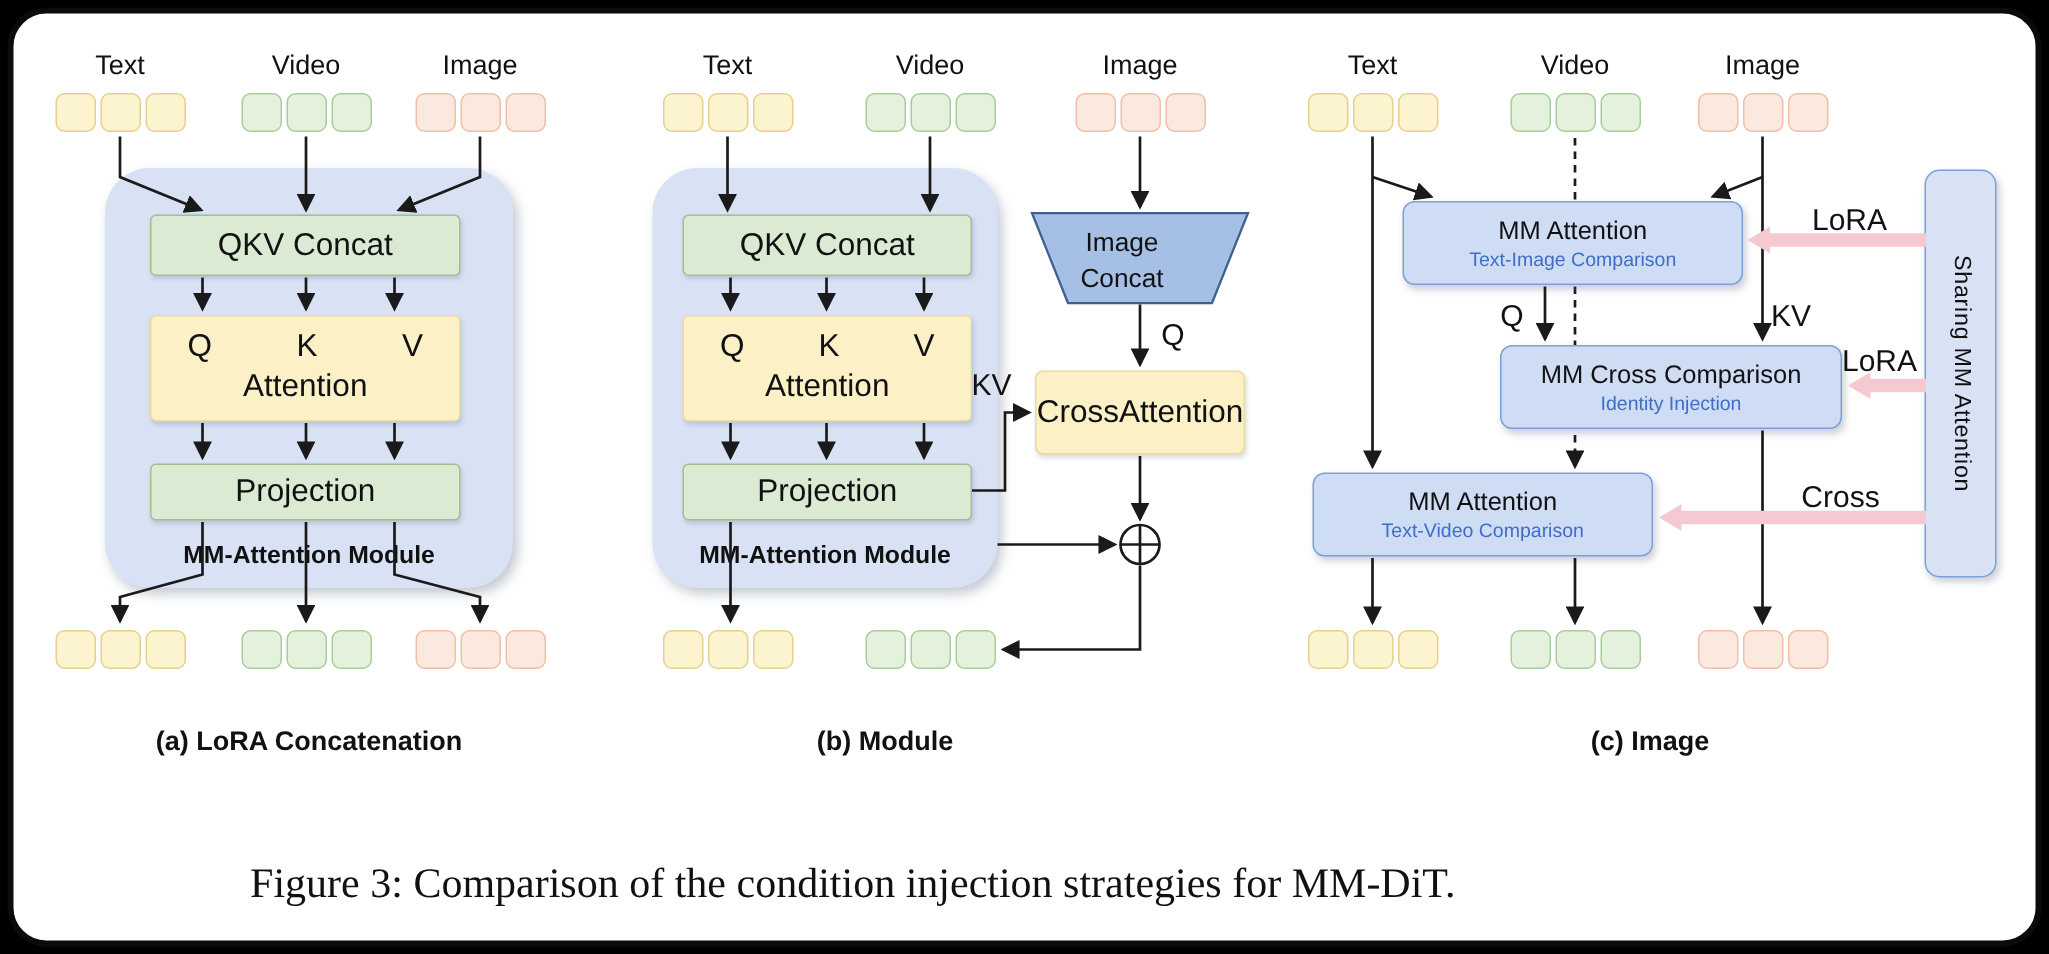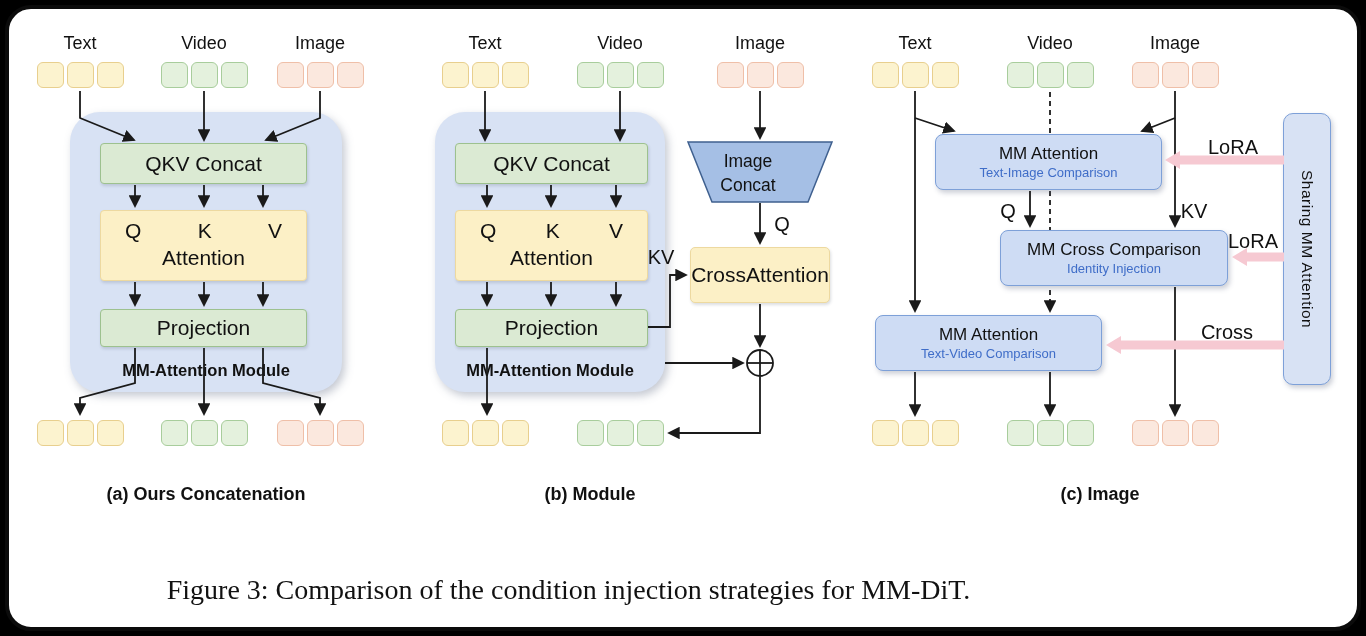--- a/index.html
+++ b/index.html
@@ -281,16 +281,16 @@
 <div class="tag" style="left:688px;top:150px;width:120px;text-align:center;font-size:17.5px;line-height:1.35;transform:none">
   <div>Image</div>
   <div>Concat</div>
 </div>
 <div class="tag" style="left:1008px;top:200px">Q</div>
 <div class="tag" style="left:1194px;top:200px">KV</div>
 <div class="tag" style="left:1233px;top:136px">LoRA</div>
 <div class="tag" style="left:1253px;top:230px">LoRA</div>
 <div class="tag" style="left:1227px;top:321px">Cross</div>
 
-<div class="pcap" style="left:206px;top:484px">(a) Ours Concatenation</div>
+<div class="pcap" style="left:206px;top:484px">(a) LoRA Concatenation</div>
 <div class="pcap" style="left:590px;top:484px">(b) Module</div>
 <div class="pcap" style="left:1100px;top:484px">(c) Image</div>
 <div class="figcap">Figure 3: Comparison of the condition injection strategies for MM-DiT.</div>
 
 </body></html>

